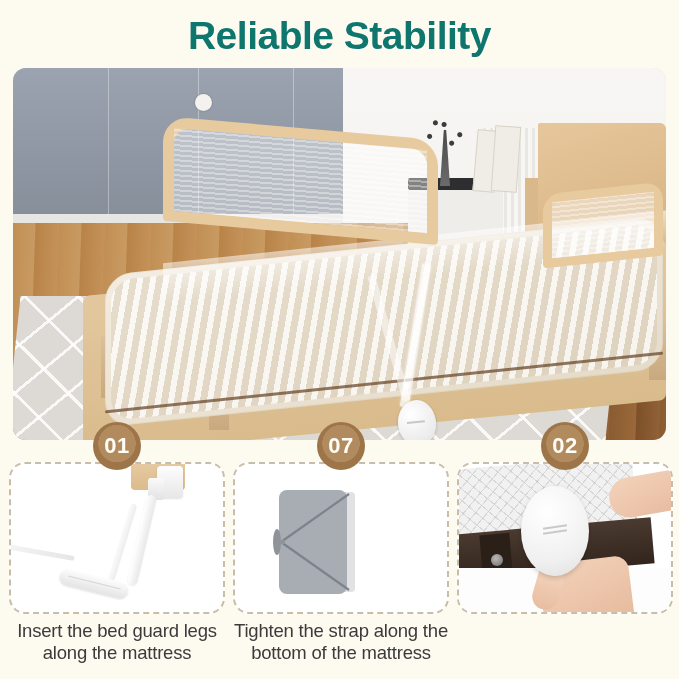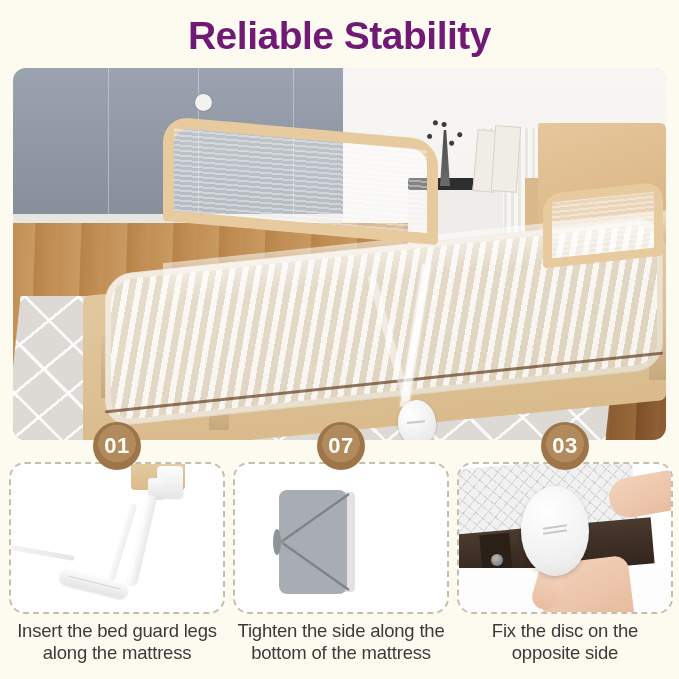--- a/index.html
+++ b/index.html
@@ -10,21 +10,21 @@
     overflow: hidden;
   }
   .page { position: relative; width: 679px; height: 679px; background: #fdfaf0; }
 
   
   .title {
     position: absolute; top: 14px; left: 0; width: 679px;
     text-align: center;
     font-size: 39px; font-weight: bold;
     letter-spacing: -0.5px;
-    color: #701a75;
+    color: #0f766e;
     text-shadow: 0 0 2px #fffdf5, 1px 1px 0 #fffdf5;
   }
 
   
   .hero {
     position: absolute; left: 13px; top: 68px;
     width: 653px; height: 372px;
     border-radius: 13px; overflow: hidden;
     background: #cfd3d8;
   }
@@ -287,40 +287,39 @@
           <div class="s2-shadow"></div>
           <svg width="216" height="152" style="position:absolute;left:0;top:0">
             <rect x="44" y="26" width="68" height="104" rx="8" fill="#a8acb3"></rect>
             <line x1="46" y1="78" x2="114" y2="30" stroke="#7e838b" stroke-width="2.2"></line>
             <line x1="46" y1="78" x2="114" y2="126" stroke="#7e838b" stroke-width="2.2"></line>
             <ellipse cx="42" cy="78" rx="4" ry="13" fill="#8f949b"></ellipse>
             <rect x="42" y="76" width="8" height="4" fill="#8f949b"></rect>
           </svg>
         </div>
       </div>
-      <div class="caption">Tighten the side along the bottom of the mattress</div>
+      <div class="caption">Tighten the strap along the bottom of the mattress</div>
     </div>
 
     <div class="step step-3">
-      <div class="badge">03</div>
+      <div class="badge">02</div>
       <div class="thumb">
         <div class="thumb-inner">
           <div class="s3-mattress"></div>
           <div class="s3-frame"></div>
           <div class="s3-frame-slot"></div>
           <div class="s3-screw"></div>
           <div class="s3-wall"></div>
           <div class="s3-hand2"></div>
           <div class="s3-hand"></div>
           <div class="s3-thumb"></div>
           <div class="s3-disc">
             <div class="s3-disc-slot">
               <i></i>
                 <i></i>
             </div>
           </div>
         </div>
       </div>
-      <div class="caption">Fix the disc on the opposite side</div>
     </div>
 
   </div>
 </div>
 
 </body></html>

